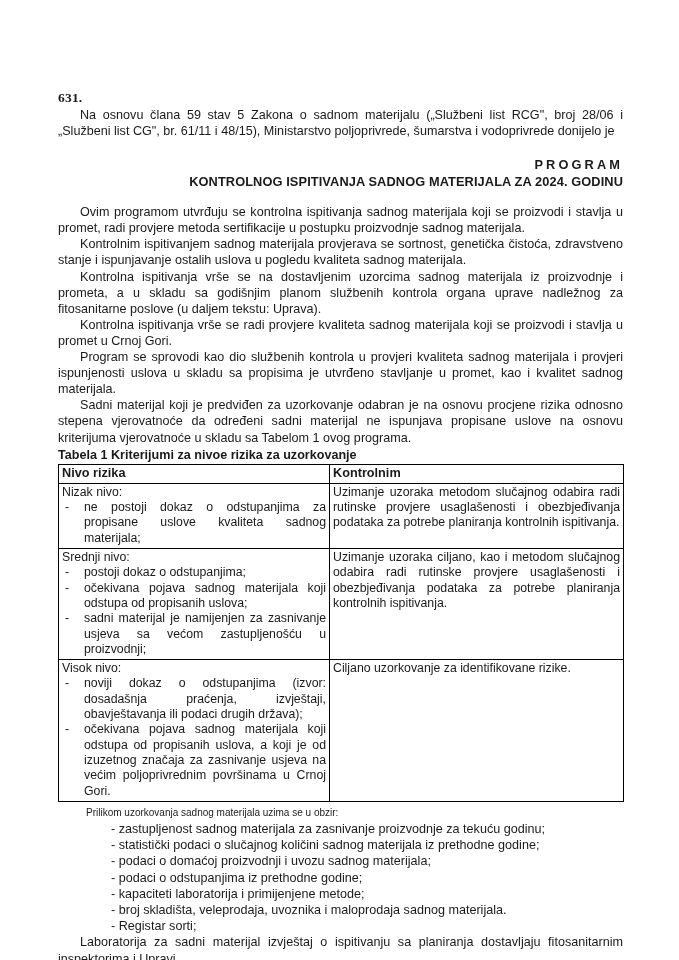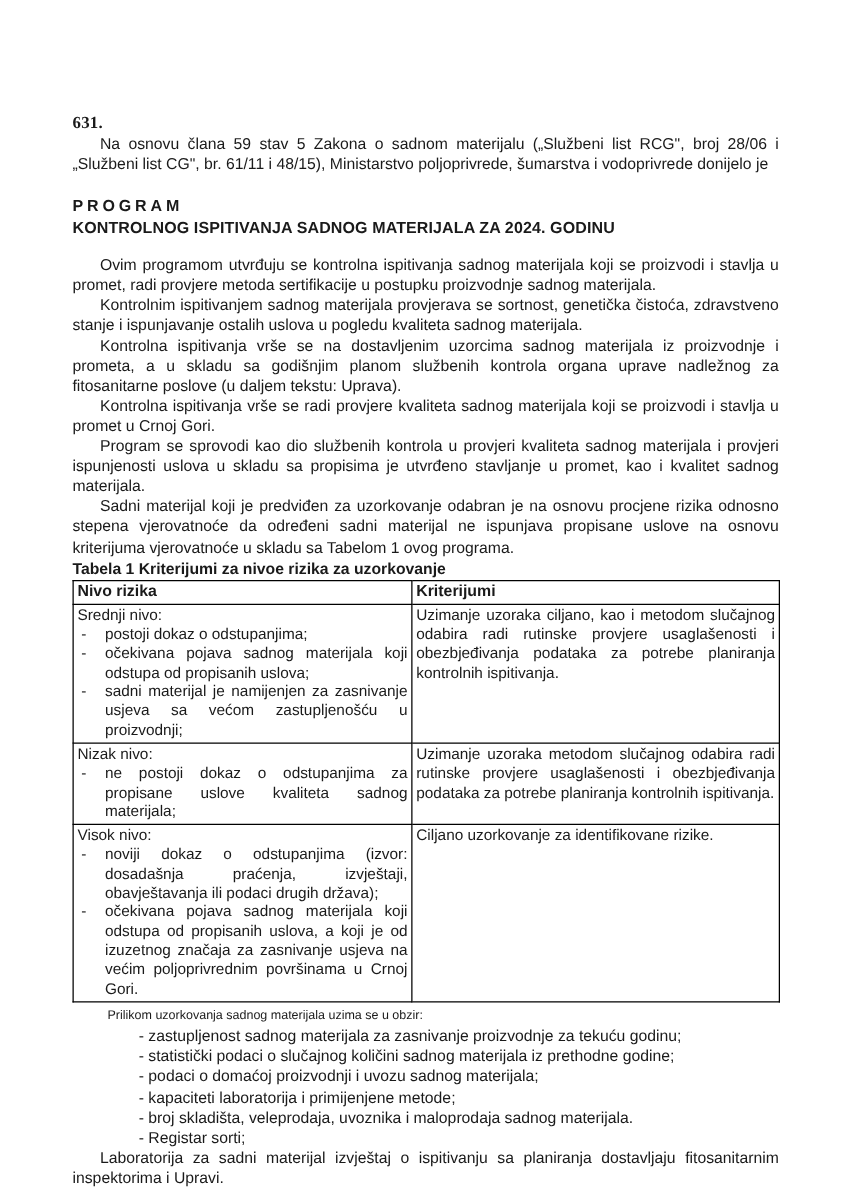--- a/index.html
+++ b/index.html
@@ -43,21 +43,21 @@
     margin: 0;
     font-size: 12.6px;
     line-height: 16.1px;
     text-align: justify;
     text-indent: 22px;
     hyphens: none;
   }
 
   .title-block {
     margin: 17px 0 14px 0;
-    text-align: left;
+    text-align: right;
   }
   .title-line1 {
     font-weight: bold;
     font-size: 12.8px;
     letter-spacing: 3.1px;
     line-height: 17px;
   }
   .title-line2 {
     font-weight: bold;
     font-size: 12.8px;
@@ -171,63 +171,64 @@
     <div class="table-caption">Tabela 1 Kriterijumi za nivoe rizika za uzorkovanje</div>
 
     <table class="risk-table">
       <colgroup>
         <col class="c-left">
         <col class="c-right">
       </colgroup>
       <thead>
         <tr>
           <th>Nivo rizika</th>
-          <th>Kriterijumi</th>
+          <th>Kontrolnim</th>
         </tr>
       </thead>
       <tbody>
+        <tr>
+          <td class="cell-left">
+            <div class="lvl-title">Nizak nivo:</div>
+            <ul class="dash-list">
+              <li>ne postoji dokaz o odstupanjima za propisane uslove kvaliteta sadnog materijala;</li>
+            </ul>
+          </td>
+          <td class="cell-right">Uzimanje uzoraka metodom slučajnog odabira radi rutinske provjere usaglašenosti i obezbjeđivanja podataka za potrebe planiranja kontrolnih ispitivanja.</td>
+        </tr>
         <tr>
           <td class="cell-left">
             <div class="lvl-title">Srednji nivo:</div>
             <ul class="dash-list">
               <li>postoji dokaz o odstupanjima;</li>
               <li>očekivana pojava sadnog materijala koji odstupa od propisanih uslova;</li>
               <li>sadni materijal je namijenjen za zasnivanje usjeva sa većom zastupljenošću u proizvodnji;</li>
             </ul>
           </td>
           <td class="cell-right">Uzimanje uzoraka ciljano, kao i metodom slučajnog odabira radi rutinske provjere usaglašenosti i obezbjeđivanja podataka za potrebe planiranja kontrolnih ispitivanja.</td>
         </tr>
         <tr>
           <td class="cell-left">
-            <div class="lvl-title">Nizak nivo:</div>
-            <ul class="dash-list">
-              <li>ne postoji dokaz o odstupanjima za propisane uslove kvaliteta sadnog materijala;</li>
-            </ul>
-          </td>
-          <td class="cell-right">Uzimanje uzoraka metodom slučajnog odabira radi rutinske provjere usaglašenosti i obezbjeđivanja podataka za potrebe planiranja kontrolnih ispitivanja.</td>
-        </tr>
-        <tr>
-          <td class="cell-left">
             <div class="lvl-title">Visok nivo:</div>
             <ul class="dash-list">
               <li>noviji dokaz o odstupanjima (izvor: dosadašnja praćenja, izvještaji, obavještavanja ili podaci drugih država);</li>
               <li>očekivana pojava sadnog materijala koji odstupa od propisanih uslova, a koji je od izuzetnog značaja za zasnivanje usjeva na većim poljoprivrednim površinama u Crnoj Gori.</li>
             </ul>
           </td>
           <td class="cell-right">Ciljano uzorkovanje za identifikovane rizike.</td>
         </tr>
       </tbody>
     </table>
 
     <div class="after-table">
       <div class="lead-line">Prilikom uzorkovanja sadnog materijala uzima se u obzir:</div>
       <ul class="plain-list">
         <li>- zastupljenost sadnog materijala za zasnivanje proizvodnje za tekuću godinu;</li>
         <li>- statistički podaci o slučajnog količini sadnog materijala iz prethodne godine;</li>
         <li>- podaci o domaćoj proizvodnji i uvozu sadnog materijala;</li>
+        <li>- podaci  o odstupanjima iz prethodne godine;</li>
         <li>- kapaciteti laboratorija i primijenjene metode;</li>
         <li>- broj skladišta, veleprodaja, uvoznika i maloprodaja sadnog materijala.</li>
         <li>- Registar sorti;</li>
       </ul>
       <p class="para closing">Laboratorija za sadni materijal izvještaj o ispitivanju sa planiranja dostavljaju fitosanitarnim inspektorima i Upravi.</p>
     </div>
 
   </div>
 </div>
 

